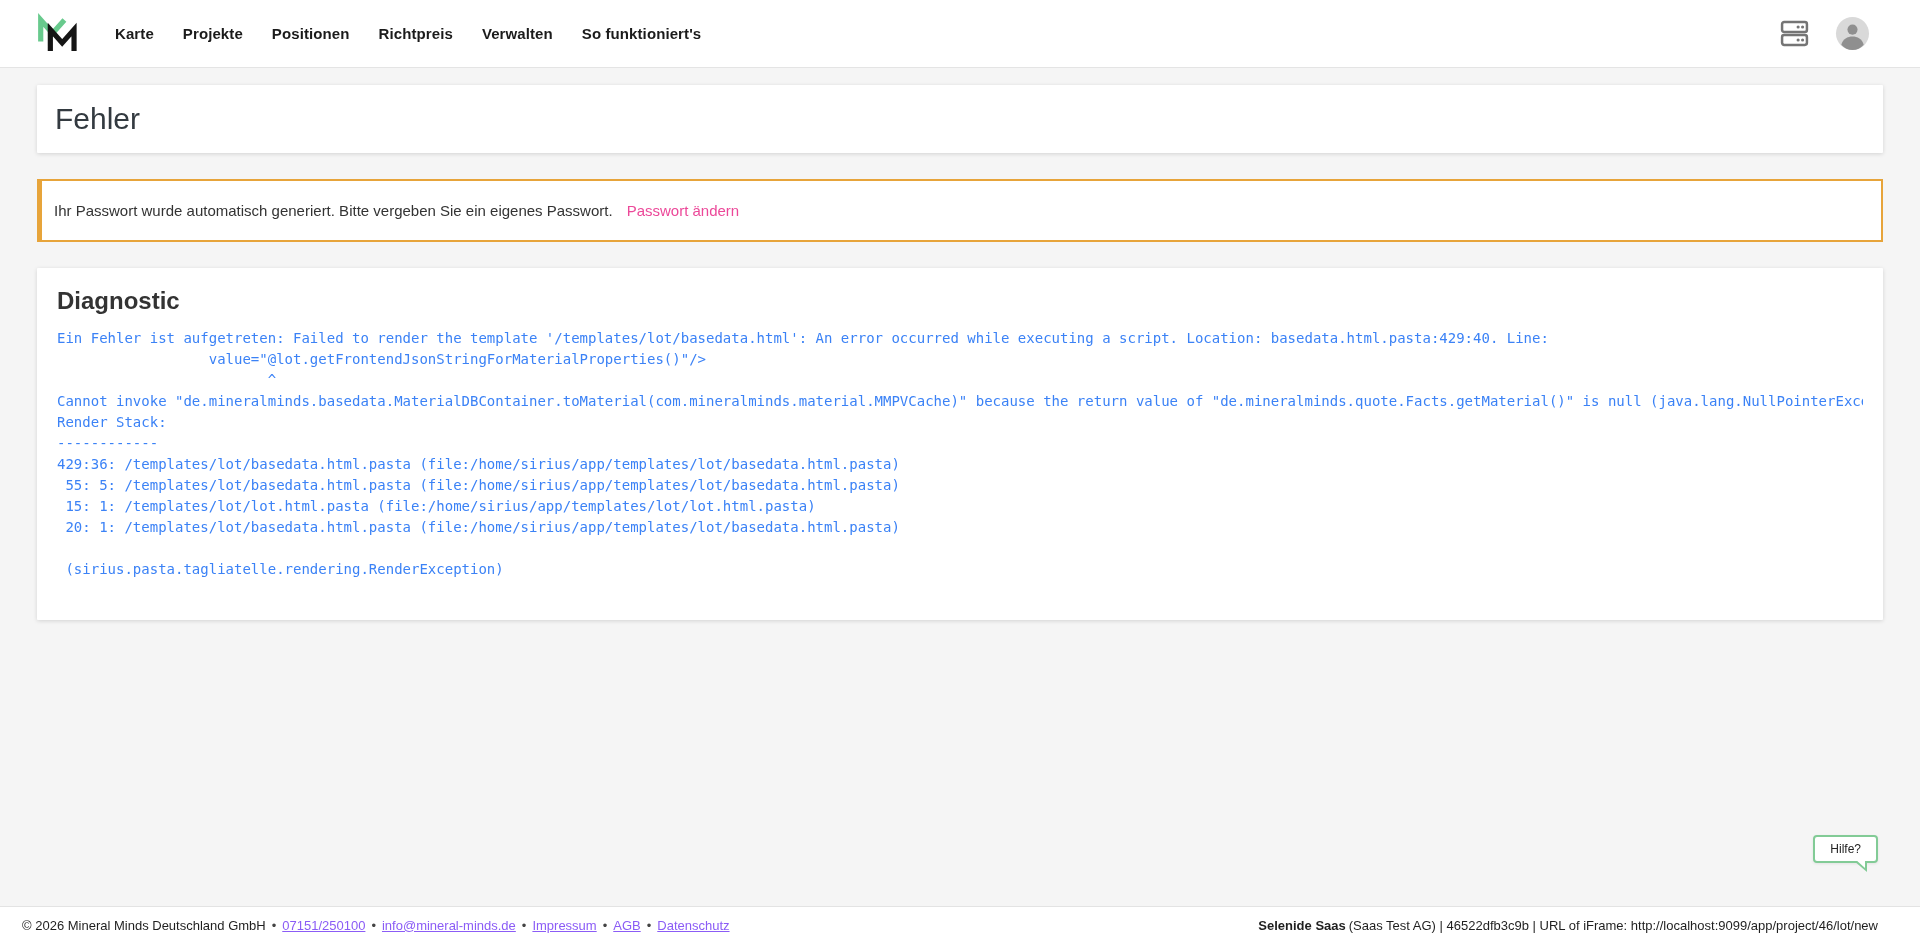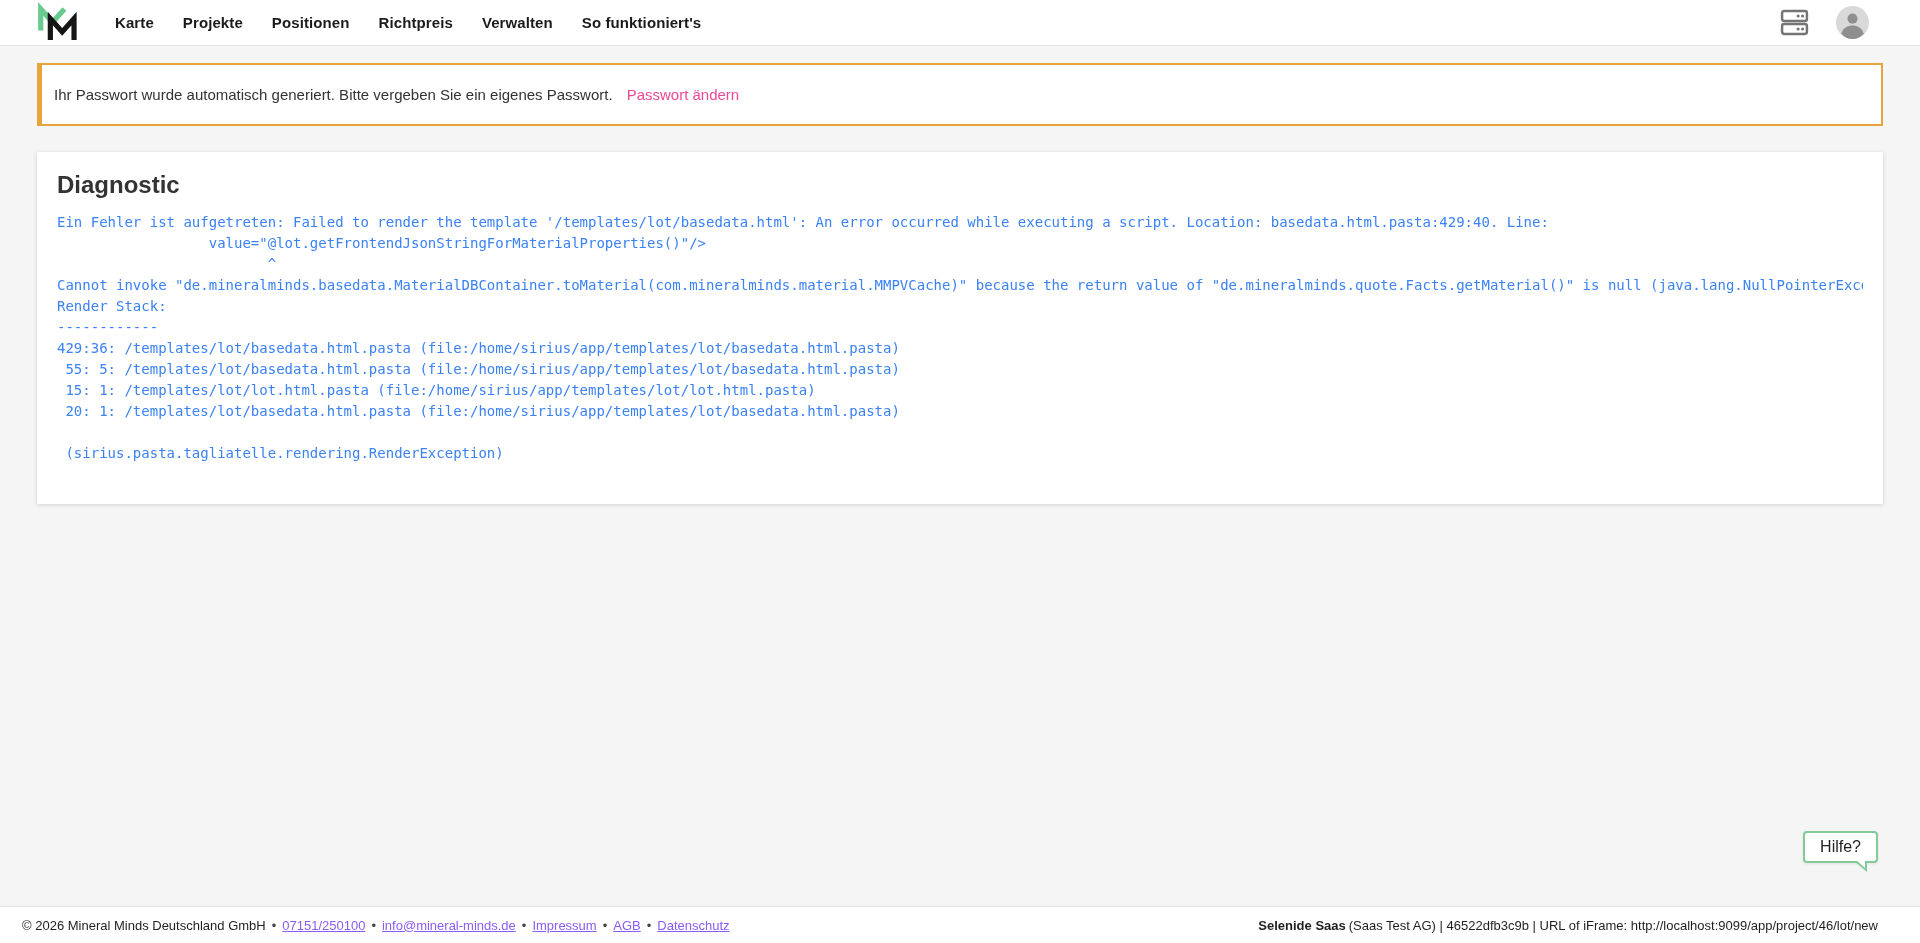--- a/index.html
+++ b/index.html
@@ -6,21 +6,21 @@
   html, body { width: 1920px; height: 943px; overflow: hidden; }
   body {
     font-family: "Liberation Sans", sans-serif;
     background: #f5f5f5;
     color: #333;
     position: relative;
   }
 
   
   header {
-    height: 46px;
+    height: 68px;
     background: #fff;
     border-bottom: 1px solid #e4e4e4;
     display: flex;
     align-items: center;
     padding: 0 50px 0 37px;
   }
   .logo { width: 40px; height: 42px; margin-right: 38px; cursor: pointer; display: flex; align-items: center; }
   nav { display: flex; align-items: center; gap: 29px; }
   .nav-item {
     font-size: 15px;
@@ -88,21 +88,21 @@
 
   
   .help-bubble {
     position: absolute;
     right: 42px;
     bottom: 80px;
     background: #fff;
     border: 2px solid #82cb96;
     border-radius: 4px;
     padding: 5px 15px;
-    font-size: 16px;
+    font-size: 12px;
     color: #222;
     cursor: pointer;
     box-shadow: 0 1px 3px rgba(0,0,0,0.08);
   }
   .help-bubble::before {
     content: "";
     position: absolute;
     bottom: -11px;
     right: 9px;
     border-left: 13px solid transparent;
@@ -173,20 +173,23 @@
       <svg width="35" height="35" viewBox="0 0 36 36">
         <circle cx="18" cy="18" r="17" fill="#d9d9d9"></circle>
         <circle cx="18" cy="14" r="5.2" fill="#8f8f8f"></circle>
         <path d="M6.5 29.5 C8 23.5 13 21 18 21 C23 21 28 23.5 29.5 29.5 C26.5 32.8 22.5 35 18 35 C13.5 35 9.5 32.8 6.5 29.5 Z" fill="#8f8f8f"></path>
       </svg>
     </span>
   </div>
 </header>
 
 <main>
+  <section class="card title-card">
+    <h1>Fehler</h1>
+  </section>
 
   <div class="alert">
     <span>Ihr Passwort wurde automatisch generiert. Bitte vergeben Sie ein eigenes Passwort.</span>
     <a>Passwort ändern</a>
   </div>
 
   <section class="card diag-card">
     <h2>Diagnostic</h2>
     <pre>Ein Fehler ist aufgetreten: Failed to render the template '/templates/lot/basedata.html': An error occurred while executing a script. Location: basedata.html.pasta:429:40. Line:
                   value="@lot.getFrontendJsonStringForMaterialProperties()"/&gt;

